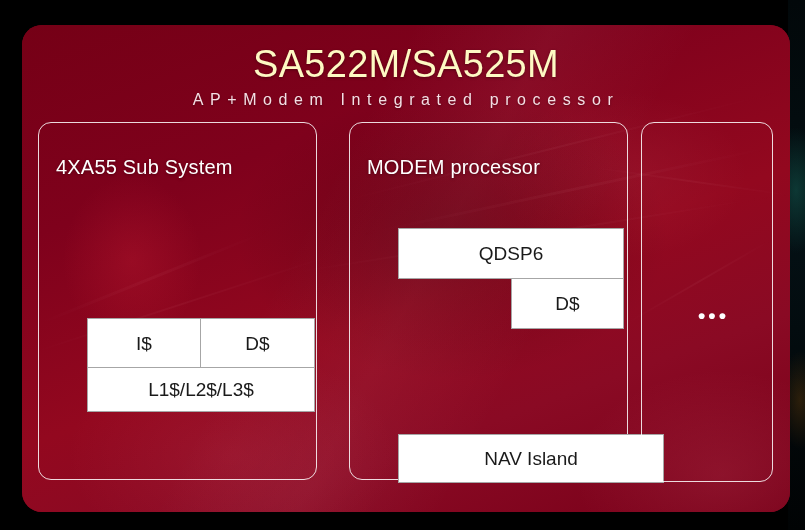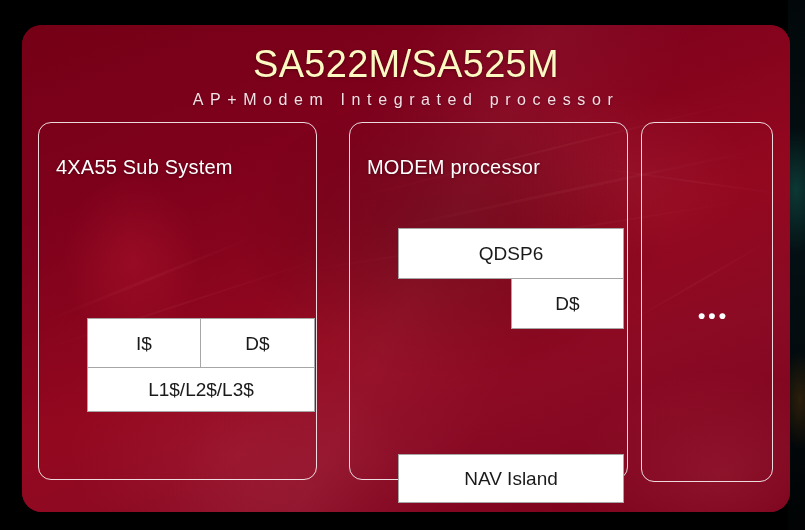--- a/index.html
+++ b/index.html
@@ -150,21 +150,21 @@
   #blk-ds   { left: 113px; top: 43px; width: 115px; height: 50px; }
   #blk-l123 { left: 0;     top: 92px; width: 228px; height: 45px; }
 
   
   #modem-diagram { position: absolute; left: 48px; top: 105px; width: 226px; height: 256px; }
   #blk-qdsp6     { left: 0;    top: 0;    width: 226px; height: 51px; text-align: center; }
   #blk-mdm-empty { left: 0;    top: 50px; width: 113px; height: 51px; }
   #blk-mdm-ds    { left: 113px; top: 50px; width: 113px; height: 51px; }
   #blk-l2tcm     { left: 0;    top: 100px; width: 226px; height: 49px; }
   #blk-mdmcore   { left: 0;    top: 148px; width: 226px; height: 49px; }
-  #blk-nav       { left: 0;    top: 206px; width: 226px; height: 49px; margin-top: 20px; }
+  #blk-nav       { left: 0;    top: 206px; width: 266px; height: 49px; }
 
   
   #more-ellipsis {
     position: absolute;
     left: 56px;
     top: 182px;
     color: #ffffff;
     font-size: 21px;
     letter-spacing: 3px;
     line-height: 1;

